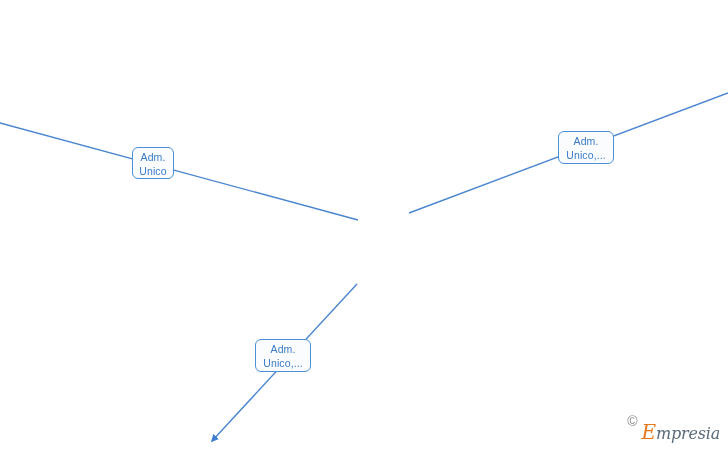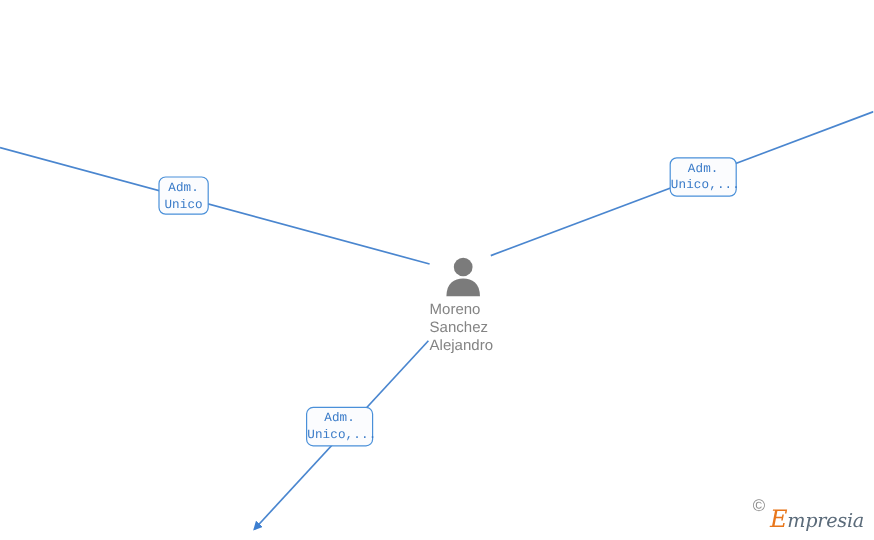--- a/index.html
+++ b/index.html
@@ -58,21 +58,20 @@
     background: #fbfcfe;
     color: #3a7bc8;
     font-size: 10.5px;
     line-height: 13.5px;
     text-align: center;
     padding-top: 3px;
     letter-spacing: 0.1px;
   }
   .rel-box span {
     display: block;
-    font-family: Liberation Mono, monospace;
   }
   .rel-box-1 { left: 132px; top: 147px; width: 42px; height: 32px; }
   .rel-box-2 { left: 558px; top: 131px; width: 56px; height: 33px; }
   .rel-box-3 { left: 255px; top: 339px; width: 56px; height: 33px; }
 
   
   .watermark {
     position: absolute;
     right: 8px;
     bottom: 8px;
@@ -112,31 +111,20 @@
       </marker>
     </defs>
 
     <line x1="0" y1="123" x2="358" y2="220" stroke="#4a86cf" stroke-width="1.4"></line>
 
     <line x1="409" y1="213" x2="728" y2="93" stroke="#4a86cf" stroke-width="1.4"></line>
 
     <line x1="357" y1="284" x2="212" y2="441" stroke="#4a86cf" stroke-width="1.4" marker-end="url(#arrow-end)"></line>
   </svg>
 
-  <div class="person-node">
-    <svg class="person-icon" viewBox="0 0 36 34" xmlns="http://www.w3.org/2000/svg">
-      <circle cx="18" cy="9.5" r="7.8" fill="#7b7b7b"></circle>
-      <path d="M 4 34 C 4 23 10.5 19 18 19 C 25.5 19 32 23 32 34 Z" fill="#7b7b7b"></path>
-    </svg>
-    <div class="person-label">
-      <span>Moreno</span>
-      <span>Sanchez</span>
-      <span>Alejandro</span>
-    </div>
-  </div>
 
   <div class="rel-box rel-box-1">
     <span>Adm.</span>
     <span>Unico</span>
   </div>
 
   <div class="rel-box rel-box-2">
     <span>Adm.</span>
     <span>Unico,...</span>
   </div>

